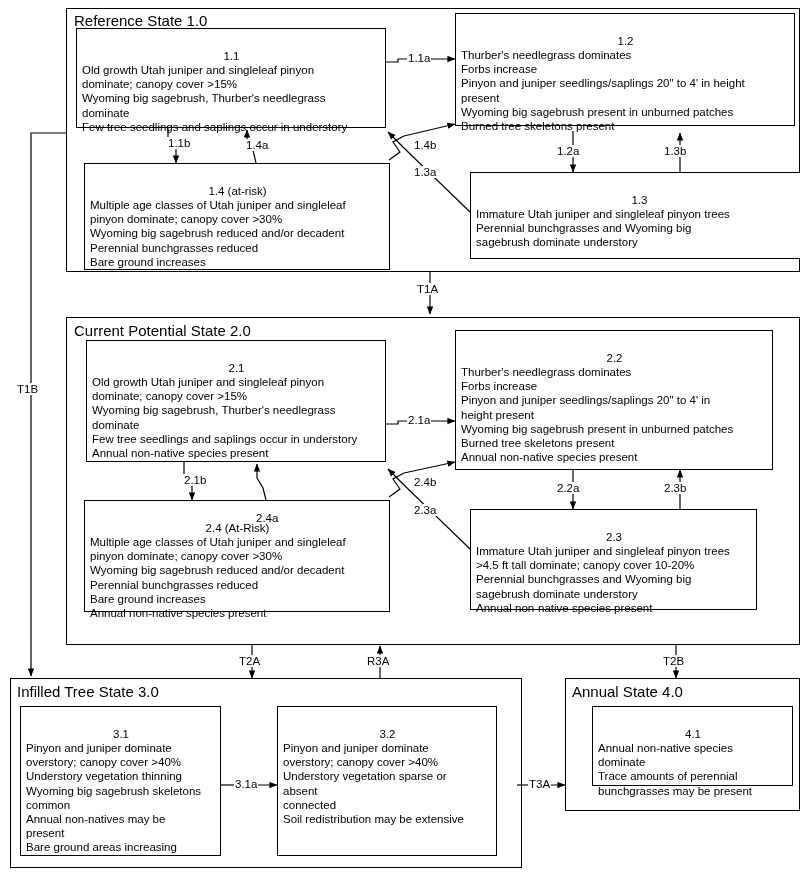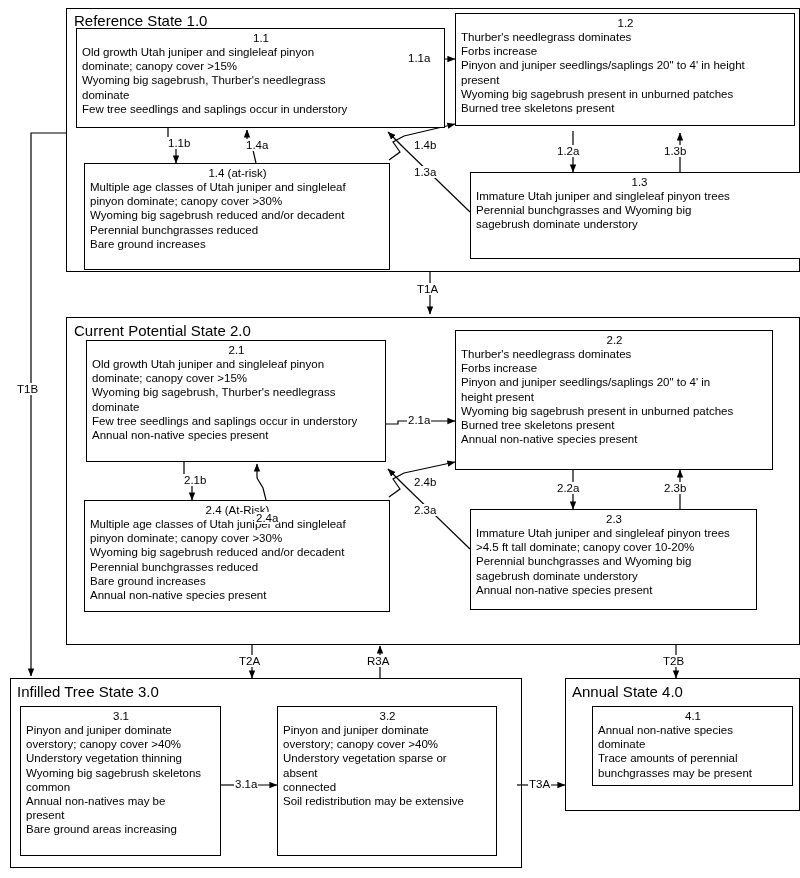--- a/index.html
+++ b/index.html
@@ -33,21 +33,21 @@
     position: absolute;
     font-size: 15px;
     color: #000000;
     white-space: nowrap;
   }
   .phase-box {
     position: absolute;
     border: 1px solid #000000;
     box-sizing: border-box;
     background: #ffffff;
-    padding: 2px 4px 2px 5px;
+    padding: 20px 4px 2px 5px;
   }
   .phase-num {
     text-align: center;
     font-size: 11.5px;
     line-height: 14px;
     color: #000000;
   }
   .phase-lines {
     font-size: 11.5px;
     line-height: 14.2px;
@@ -139,21 +139,21 @@
       <path d="M676,663 L676,678" marker-end="url(#ah)"></path>
 
       <path d="M517,785 L530,785"></path>
       <path d="M530,785 L565,785" marker-end="url(#ah)"></path>
     </g>
   </svg>
 
   <div class="state-frame" style="left:66px; top:8px; width:734px; height:264px;"></div>
   <div class="state-title" style="left:74px; top:12px;">Reference State 1.0</div>
 
-  <div class="phase-box" style="left:76px; top:28px; width:369px; height:100px;">
+  <div class="phase-box" style="left:76px; top:28px; width:310px; height:100px;">
     <div class="phase-num">1.1</div>
     <div class="phase-lines">
       <div>Old growth Utah juniper and singleleaf pinyon</div>
       <div>dominate; canopy cover &gt;15%</div>
       <div>Wyoming big sagebrush, Thurber's needlegrass</div>
       <div>dominate</div>
       <div>Few tree seedlings and saplings occur in understory</div>
     </div>
   </div>
 

